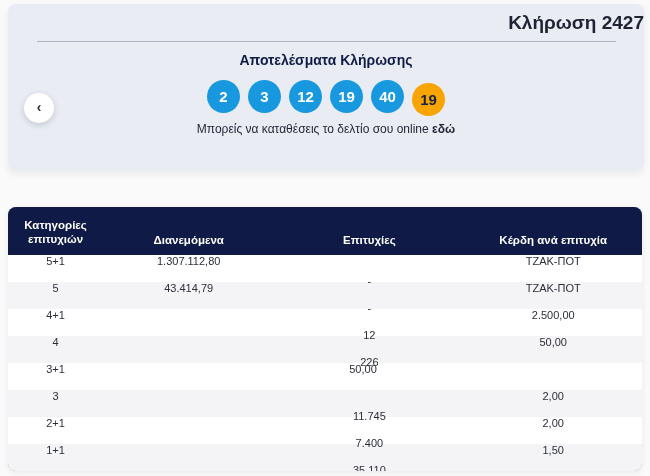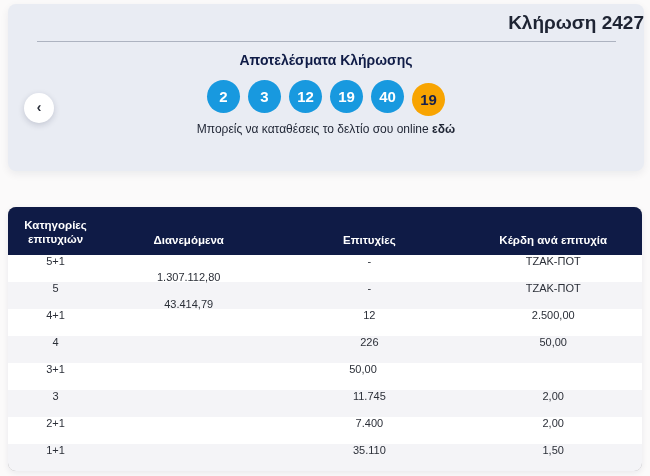--- a/index.html
+++ b/index.html
@@ -128,22 +128,22 @@
     display:flex;
     align-items:flex-start;
     height:27px;
     font-size:11px;
     color:#2b2f38;
     background:#ffffff;
   }
   .tr:nth-child(even) { background:#f4f4f7; }
   .td, .th { text-align:center; }
   .c1 { width:15%; }
-  .c2 { width:27%;margin-top:16px; }
-  .c3 { width:30%; }
+  .c2 { width:27%; }
+  .c3 { width:30%;margin-top:20px; }
   .c4 { width:28%; }
   .th.c1 { padding:0 14px; line-height:14px; }
 </style>
 </head>
 <body>
 
 <div class="draw-card">
   <div class="draw-title">Κλήρωση 2427</div>
   <div class="divider"></div>
   <div class="results-heading">Αποτελέσματα Κλήρωσης</div>

